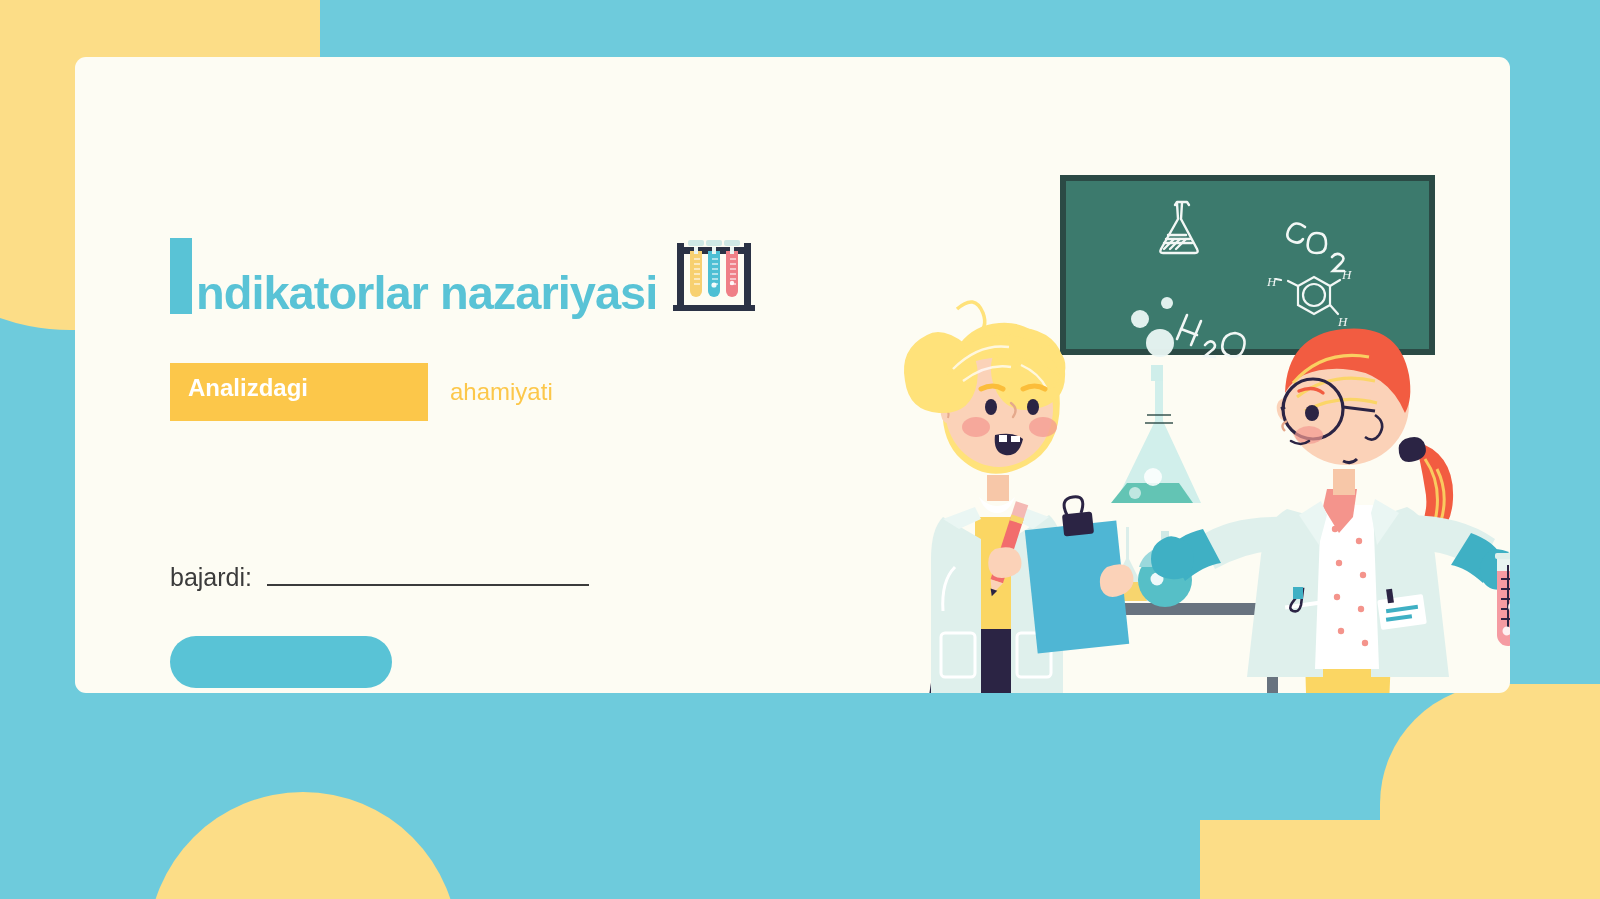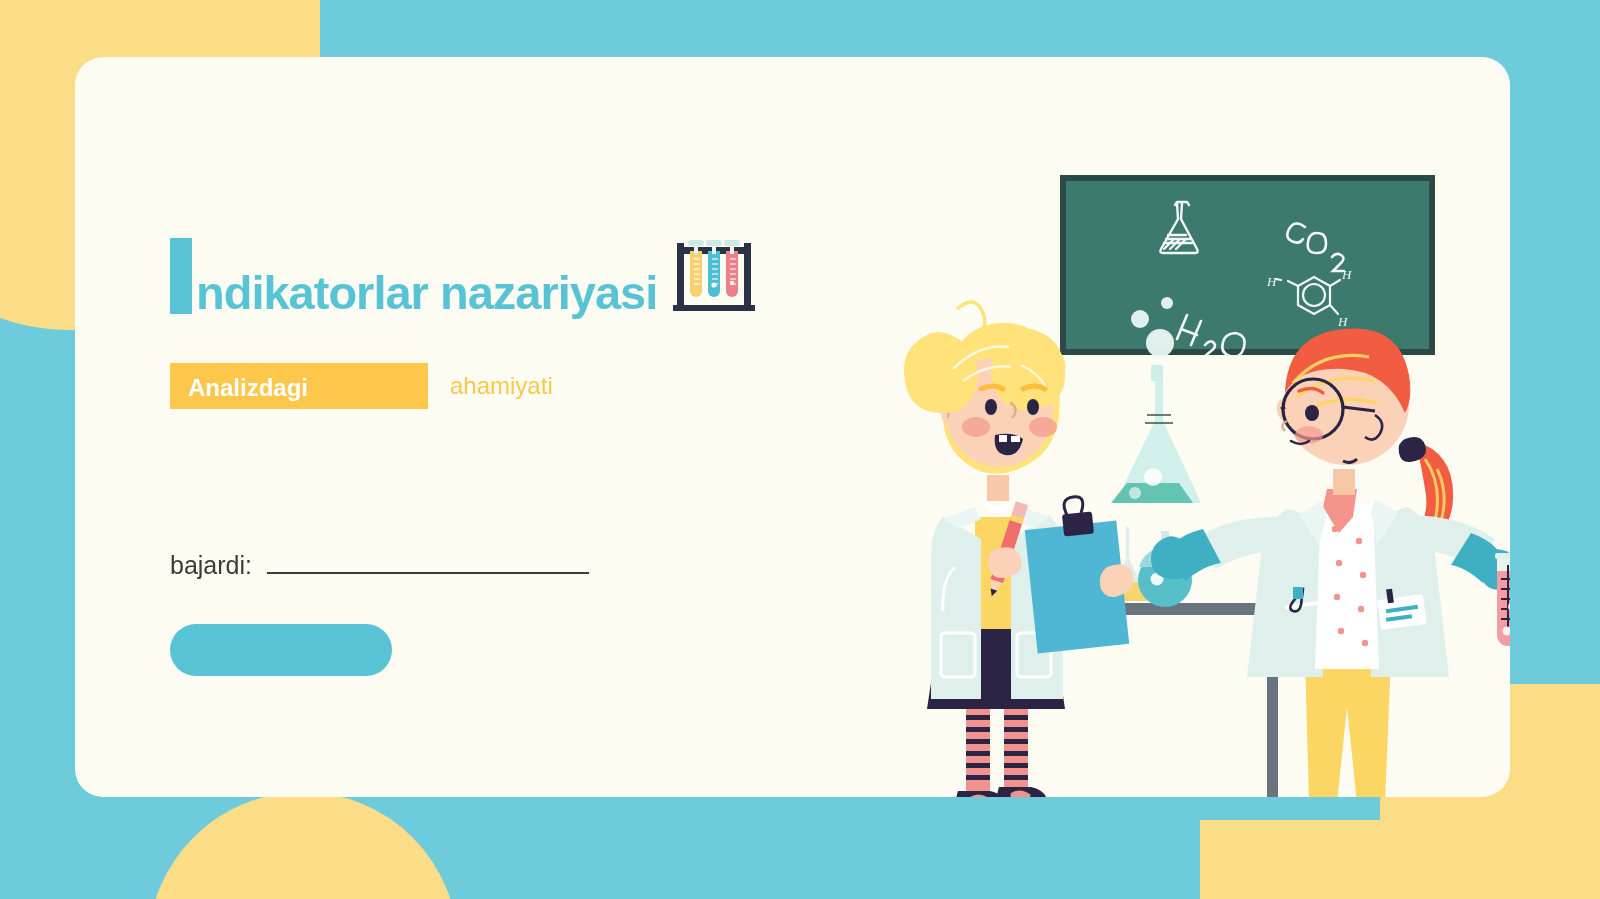--- a/index.html
+++ b/index.html
@@ -33,23 +33,23 @@
   .bg-yellow-br2{
     position:absolute; left:1200px; top:820px;
     width:460px; height:120px;
     background:#fcdd87;
   }
 
   
   .card{
     position:absolute;
     left:75px; top:57px;
-    width:1435px; height:740px;
+    width:1435px; height:636px;
     background:#fdfcf3;
-    border-radius:28px;
+    border-radius:11px;
     overflow:hidden;
   }
 
   
   .left-col{
     position:absolute;
     left:95px; top:180px;
     width:640px;
   }
   .title-row{
@@ -84,21 +84,21 @@
   .sub-row{
     margin-top:48px;
     display:flex;
     align-items:center;
   }
   .sub-hl{
     background:#fcc74a;
     color:#ffffff;
     font-size:24px;
     font-weight:bold;
-    padding:13px 18px 9px 18px;
+    padding:13px 18px 21px 18px;
     width:258px;
     line-height:1;
   }
   .sub-plain{
     color:#fcc74a;
     font-size:24px;
     font-weight:normal;
     margin-left:22px;
     line-height:1;
   }

